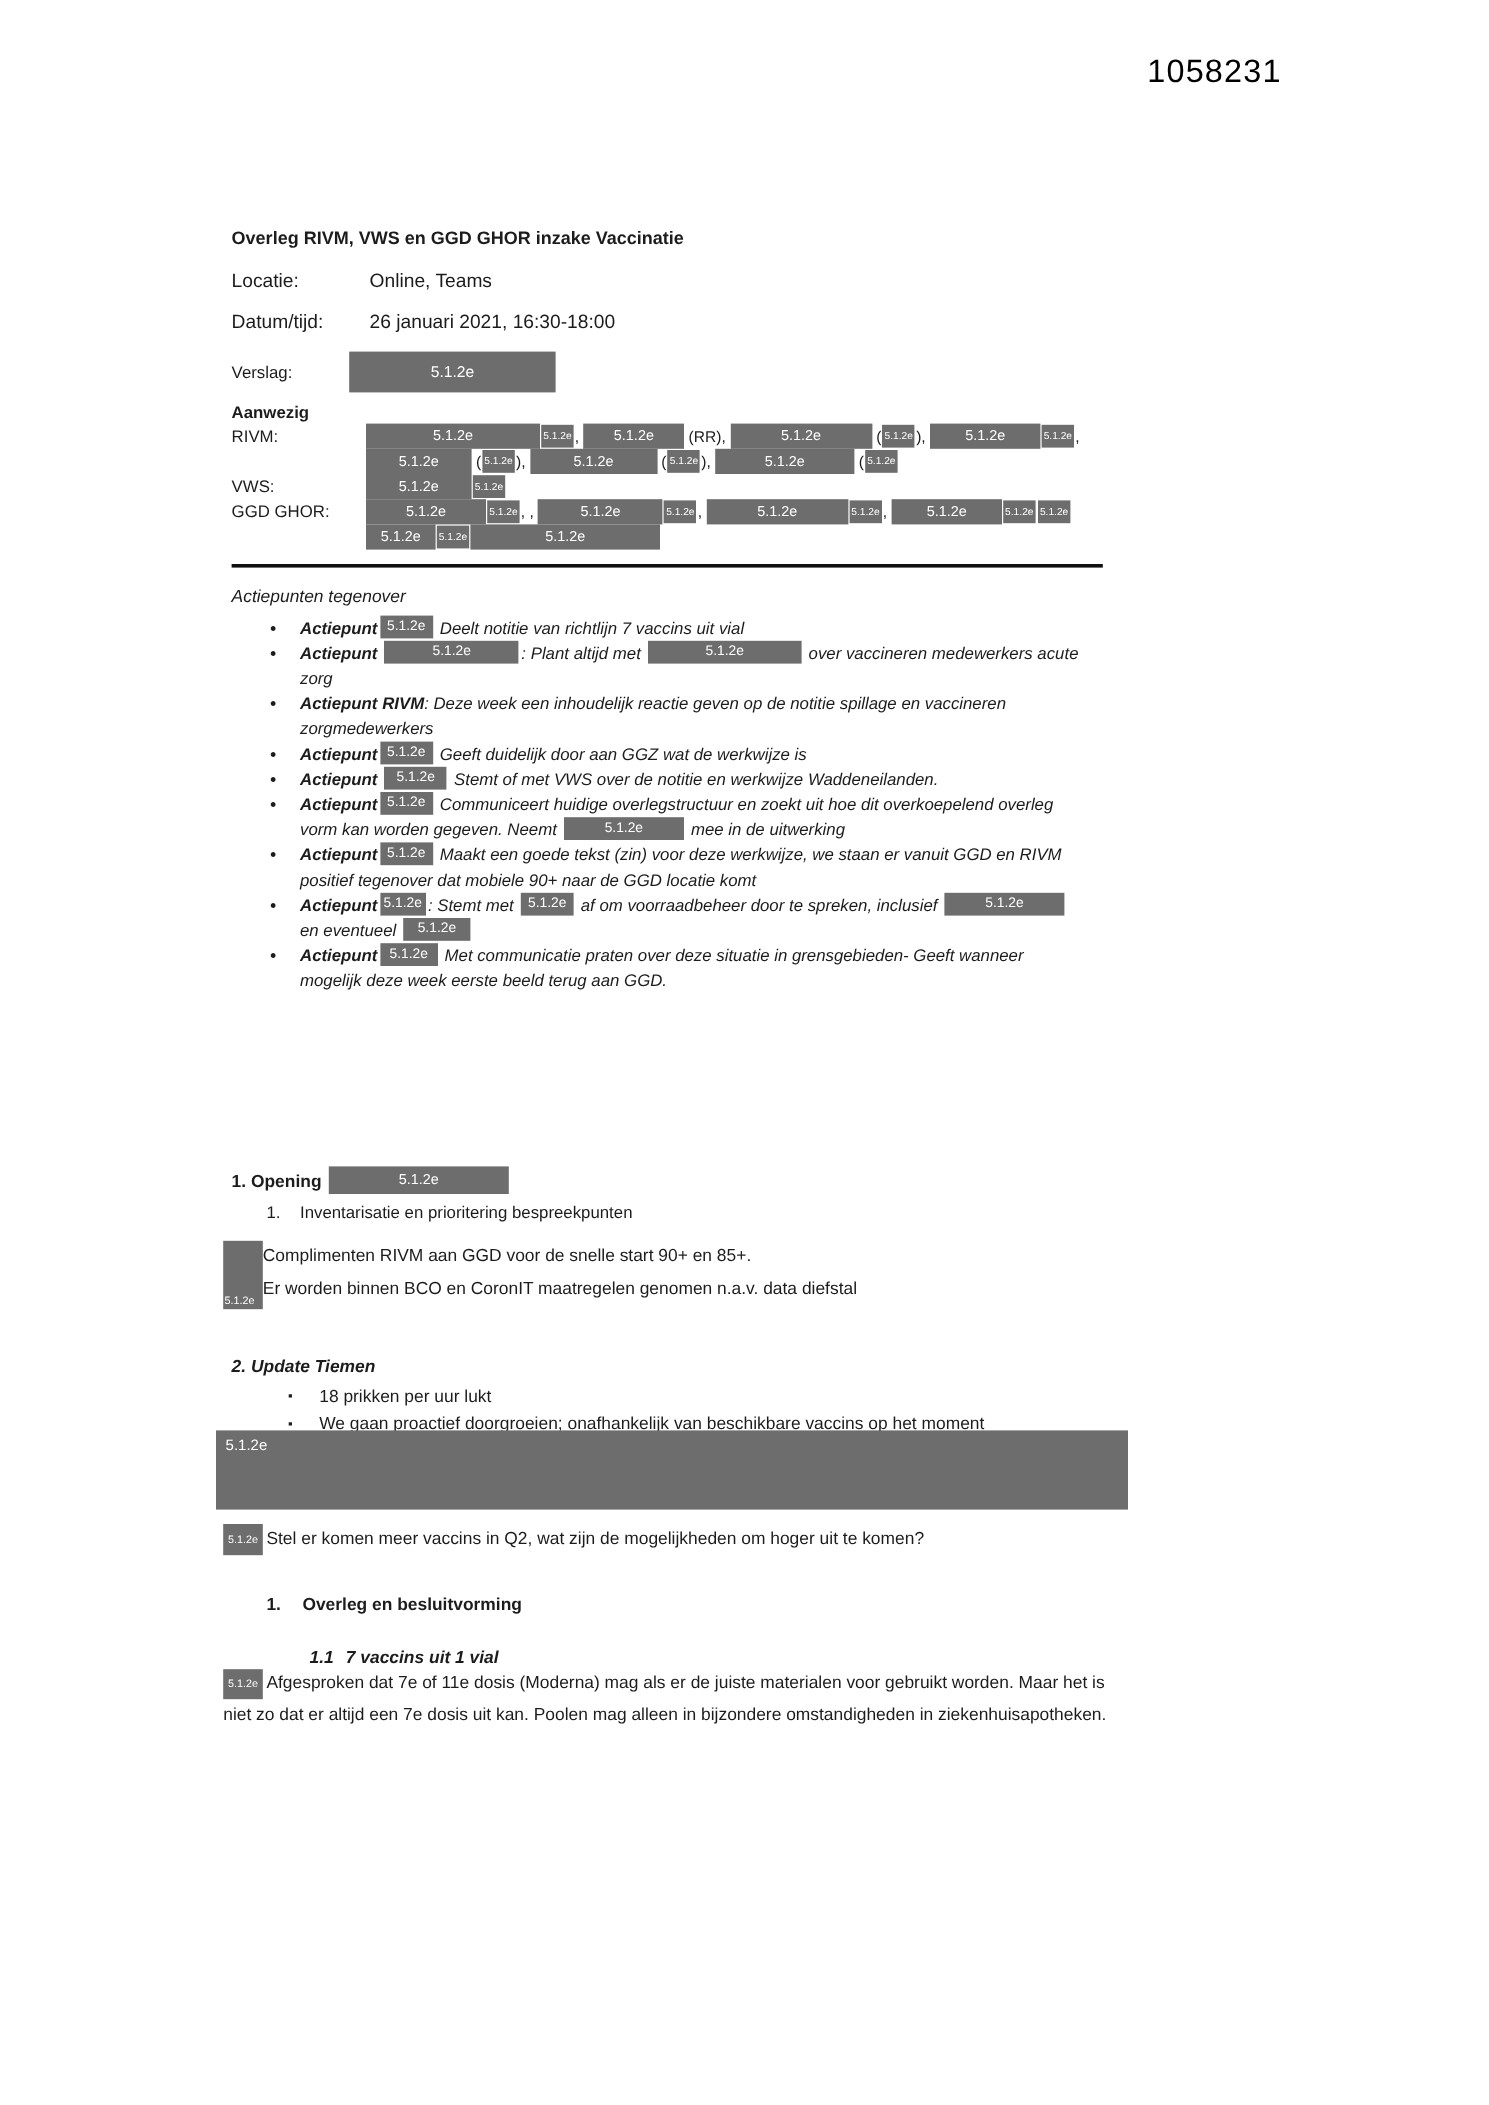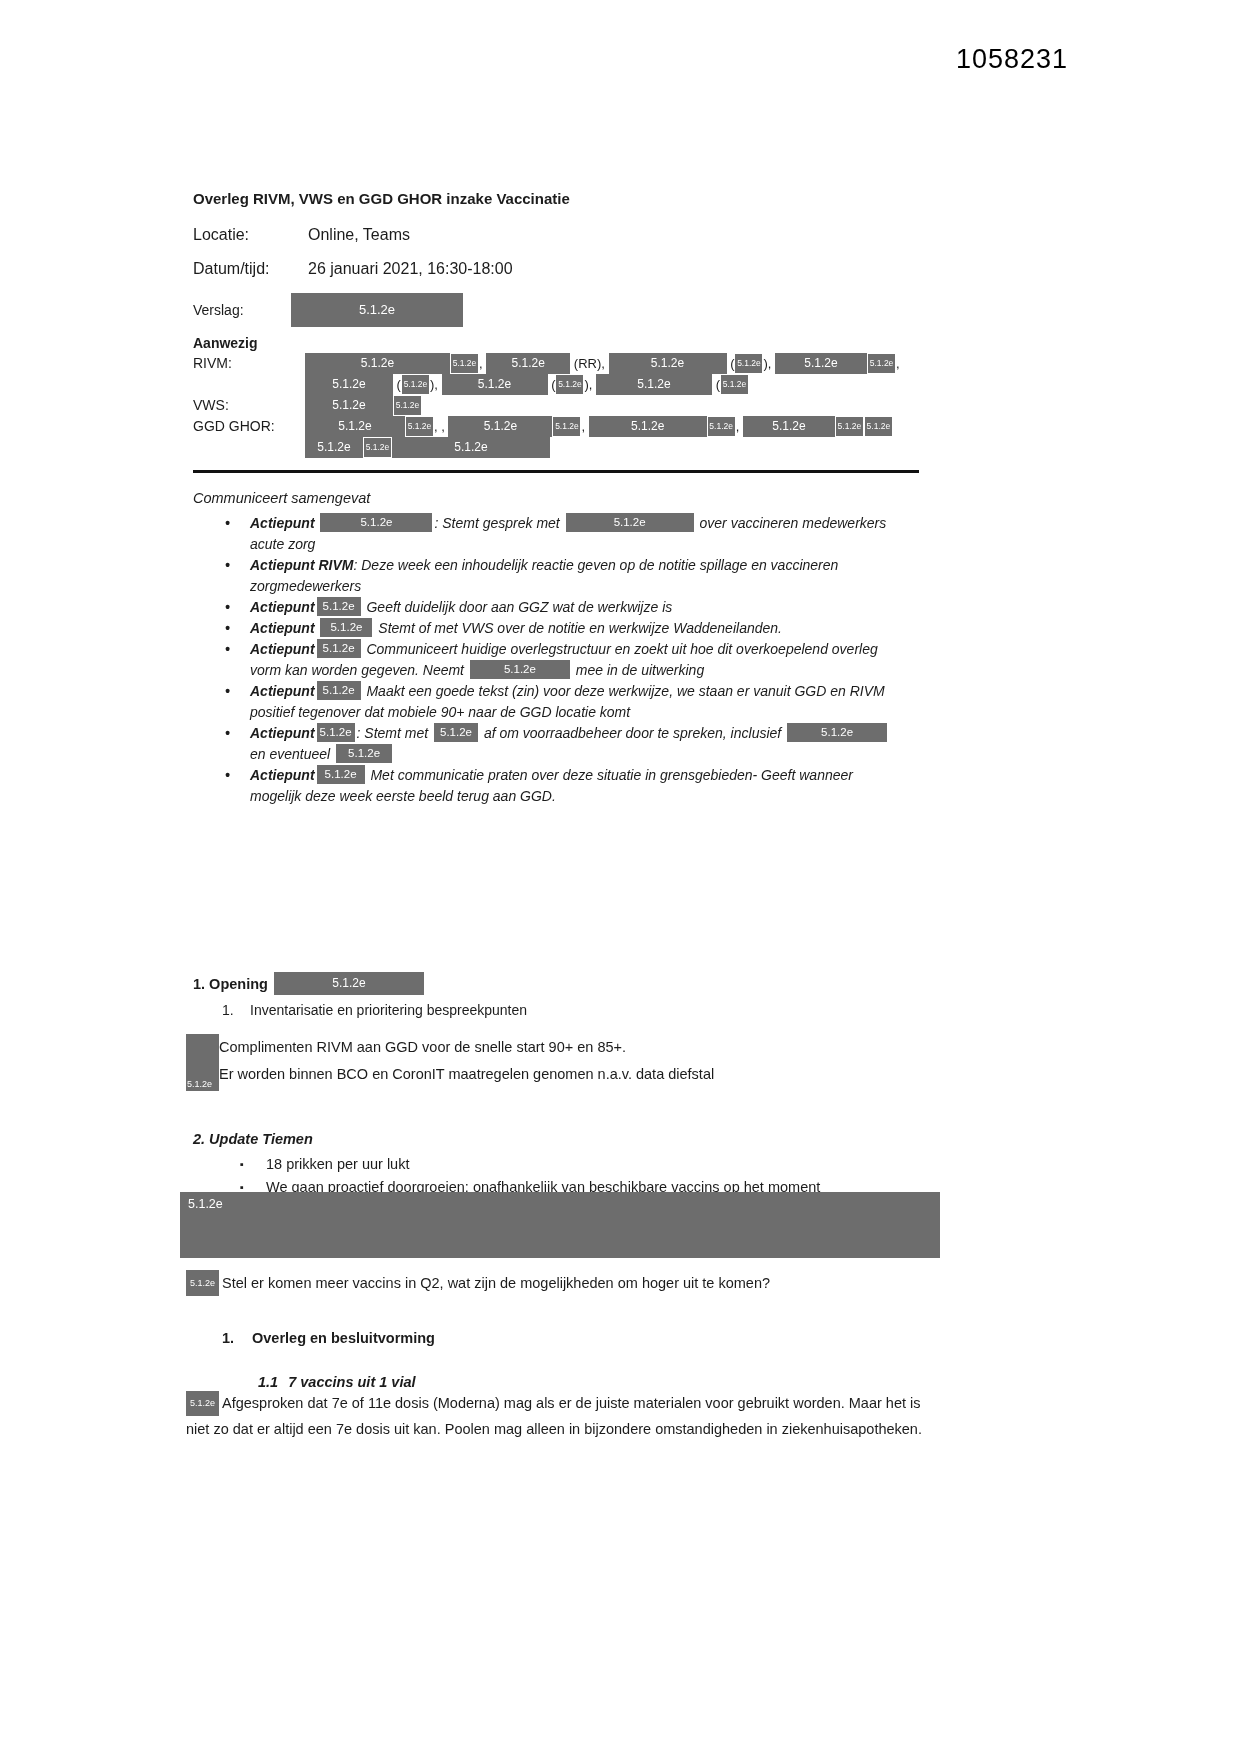--- a/index.html
+++ b/index.html
@@ -140,24 +140,25 @@
       <div class="att-label">GGD GHOR:</div>
       <div class="att-lines">
         <div class="att-line"><span class="red-box" style="width: 100px;">5.1.2e</span><span class="red-sbox">5.1.2e</span><span class="seg-text">, , </span><span class="red-box" style="width: 104px;">5.1.2e</span><span class="red-sbox">5.1.2e</span><span class="seg-text">, </span><span class="red-box" style="width: 118px;">5.1.2e</span><span class="red-sbox">5.1.2e</span><span class="seg-text">, </span><span class="red-box" style="width: 92px;">5.1.2e</span><span class="red-sbox">5.1.2e</span><span class="red-sbox">5.1.2e</span></div>
         <div class="att-line"><span class="red-box" style="width: 58px;">5.1.2e</span><span class="red-sbox">5.1.2e</span><span class="red-box" style="width: 158px;">5.1.2e</span></div>
       </div>
     </div>
   </div>
 
   <div class="block rule"></div>
 
-  <div class="block action-heading">Communiceert samengevat</div>
+  <div class="block action-heading">Actiepunten tegenover</div>
 
   <ul class="block action-list">
-    <li><span class="seg-bold">Actiepunt </span><span class="red-box" style="width: 112px;">5.1.2e</span><span class="seg-text">: Stemt gesprek met </span><span class="red-box" style="width: 128px;">5.1.2e</span><span class="seg-text"> over vaccineren medewerkers acute zorg</span></li>
+    <li><span class="seg-bold">Actiepunt</span><span class="red-box" style="width: 44px;">5.1.2e</span><span class="seg-text"> Deelt notitie van richtlijn 7 vaccins uit vial</span></li>
+    <li><span class="seg-bold">Actiepunt </span><span class="red-box" style="width: 112px;">5.1.2e</span><span class="seg-text">: Plant altijd met </span><span class="red-box" style="width: 128px;">5.1.2e</span><span class="seg-text"> over vaccineren medewerkers acute zorg</span></li>
     <li><span class="seg-bold">Actiepunt RIVM</span><span class="seg-text">: Deze week een inhoudelijk reactie geven op de notitie spillage en vaccineren zorgmedewerkers</span></li>
     <li><span class="seg-bold">Actiepunt</span><span class="red-box" style="width: 44px;">5.1.2e</span><span class="seg-text"> Geeft duidelijk door aan GGZ wat de werkwijze is</span></li>
     <li><span class="seg-bold">Actiepunt </span><span class="red-box" style="width: 52px;">5.1.2e</span><span class="seg-text"> Stemt of met VWS over de notitie en werkwijze Waddeneilanden.</span></li>
     <li><span class="seg-bold">Actiepunt</span><span class="red-box" style="width: 44px;">5.1.2e</span><span class="seg-text"> Communiceert huidige overlegstructuur en zoekt uit hoe dit overkoepelend overleg vorm kan worden gegeven. Neemt </span><span class="red-box" style="width: 100px;">5.1.2e</span><span class="seg-text"> mee in de uitwerking</span></li>
     <li><span class="seg-bold">Actiepunt</span><span class="red-box" style="width: 44px;">5.1.2e</span><span class="seg-text"> Maakt een goede tekst (zin) voor deze werkwijze, we staan er vanuit GGD en RIVM positief tegenover dat mobiele 90+ naar de GGD locatie komt</span></li>
     <li><span class="seg-bold">Actiepunt</span><span class="red-box" style="width: 38px;">5.1.2e</span><span class="seg-text">: Stemt met </span><span class="red-box" style="width: 44px;">5.1.2e</span><span class="seg-text"> af om voorraadbeheer door te spreken, inclusief </span><span class="red-box" style="width: 100px;">5.1.2e</span><span class="seg-text"> en eventueel </span><span class="red-box" style="width: 56px;">5.1.2e</span></li>
     <li><span class="seg-bold">Actiepunt</span><span class="red-box" style="width: 48px;">5.1.2e</span><span class="seg-text"> Met communicatie praten over deze situatie in grensgebieden- Geeft wanneer mogelijk deze week eerste beeld terug aan GGD.</span></li>
   </ul>
 
   <div class="block opening-block">

